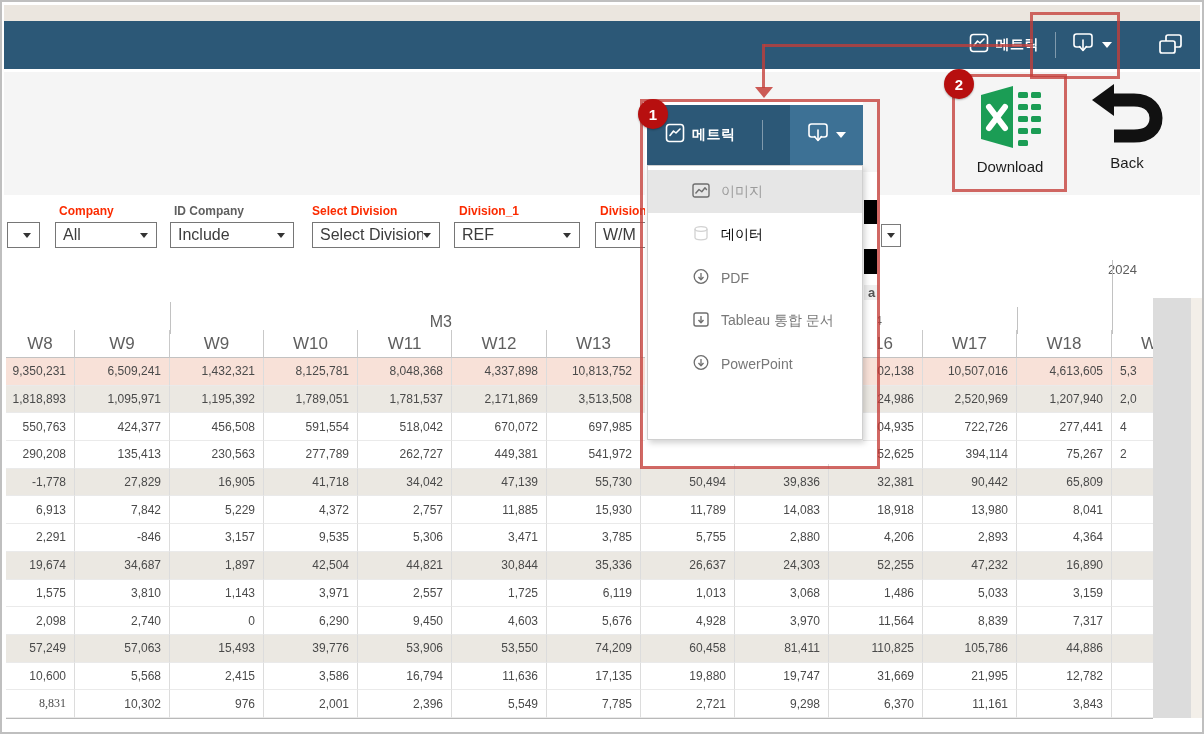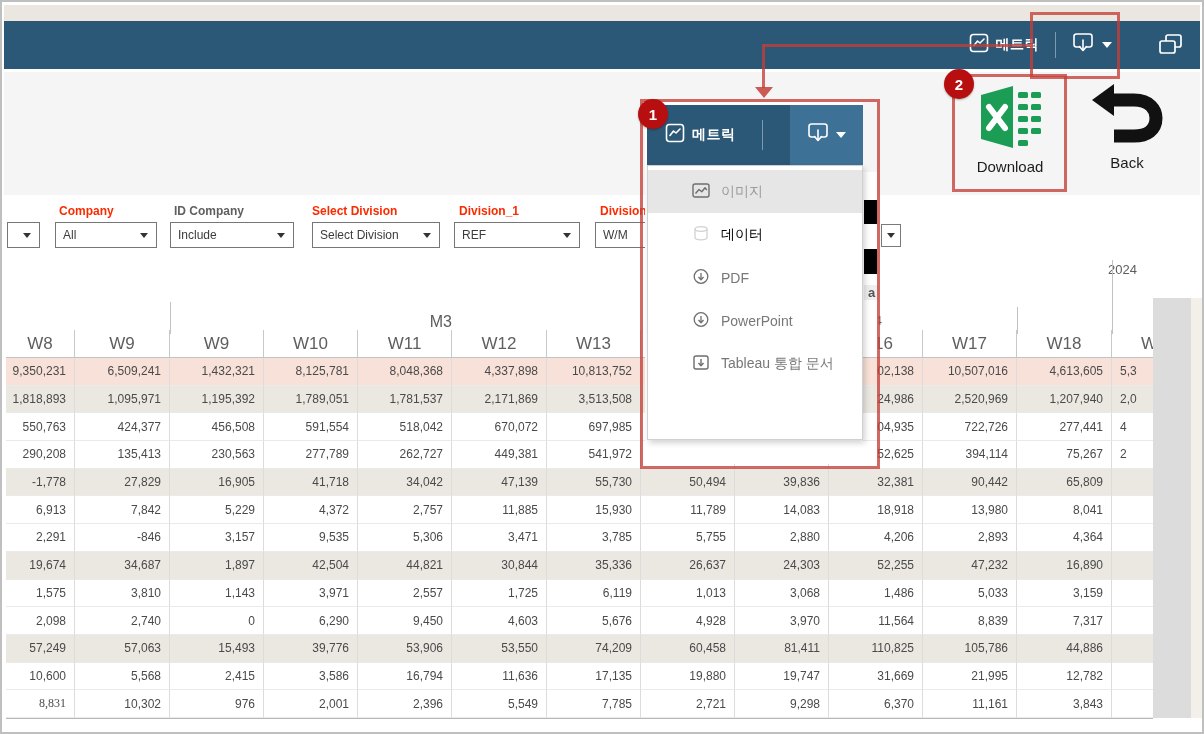--- a/index.html
+++ b/index.html
@@ -26,21 +26,21 @@
 
   
   #dl-area { left:952px; top:80px; width:112px; height:104px; text-align:center; }
   #dl-label,#back-label { font-size:15px; color:#1c1c1c; }
   #back-area { left:1082px; top:80px; width:86px; height:104px; text-align:center; }
 
   
   .f-label { position:absolute; top:202px; font-size:12px; font-weight:bold; }
   .f-box { position:absolute; top:220px; height:26px; background:#fff;
            border:1px solid #767676; display:flex; align-items:center; }
-  .f-box .val { font-size:12px; color:#3c3c3c; padding-left:7px; flex:1; text-align:left;
+  .f-box .val { font-size:16px; color:#3c3c3c; padding-left:7px; flex:1; text-align:left;
                 white-space:nowrap; overflow:hidden; }
   .f-box .fcaret { width:0; height:0; border-left:4px solid transparent;
                    border-right:4px solid transparent; border-top:5px solid #333;
                    margin-right:8px; }
 
   
   #grid { left:4px; top:328px; width:1200px; z-index:0; }
   .trow { display:flex; }
   .tcell { font-size:12px; color:#4a4a4a; text-align:right; padding-right:8px;
            border-right:1px solid #dcdcdc; overflow:hidden; white-space:nowrap;
@@ -468,33 +468,33 @@
         <div class="menu-item">
           <span style="color: rgb(110, 110, 110);"><svg width="18" height="17" viewBox="0 0 18 17">
               <circle cx="9" cy="8.5" r="6.8" fill="none" stroke="currentColor" stroke-width="1.3"></circle>
               <line x1="9" y1="5" x2="9" y2="11" stroke="currentColor" stroke-width="1.3"></line>
               <path d="M6.5 9 L9 11.8 L11.5 9" fill="none" stroke="currentColor" stroke-width="1.3" stroke-linejoin="round"></path>
             </svg></span>
           <span class="mi-label">PDF</span>
         </div>
         <div class="menu-item">
           <span style="color: rgb(110, 110, 110);"><svg width="18" height="17" viewBox="0 0 18 17">
+              <rect x="2" y="2" width="14" height="13" rx="2" fill="none" stroke="currentColor" stroke-width="1.4"></rect>
+              <line x1="9" y1="5" x2="9" y2="11" stroke="currentColor" stroke-width="1.4"></line>
+              <path d="M6.5 9 L9 11.8 L11.5 9" fill="none" stroke="currentColor" stroke-width="1.4" stroke-linejoin="round"></path>
+            </svg></span>
+          <span class="mi-label">Tableau 통합 문서</span>
+        </div>
+        <div class="menu-item">
+          <span style="color: rgb(110, 110, 110);"><svg width="18" height="17" viewBox="0 0 18 17">
               <circle cx="9" cy="8.5" r="6.8" fill="none" stroke="currentColor" stroke-width="1.3"></circle>
               <line x1="9" y1="5" x2="9" y2="11" stroke="currentColor" stroke-width="1.3"></line>
               <path d="M6.5 9 L9 11.8 L11.5 9" fill="none" stroke="currentColor" stroke-width="1.3" stroke-linejoin="round"></path>
             </svg></span>
           <span class="mi-label">PowerPoint</span>
-        </div>
-        <div class="menu-item">
-          <span style="color: rgb(110, 110, 110);"><svg width="18" height="17" viewBox="0 0 18 17">
-              <rect x="2" y="2" width="14" height="13" rx="2" fill="none" stroke="currentColor" stroke-width="1.4"></rect>
-              <line x1="9" y1="5" x2="9" y2="11" stroke="currentColor" stroke-width="1.4"></line>
-              <path d="M6.5 9 L9 11.8 L11.5 9" fill="none" stroke="currentColor" stroke-width="1.4" stroke-linejoin="round"></path>
-            </svg></span>
-          <span class="mi-label">Tableau 통합 문서</span>
         </div>
       </div>
   </div>
 
   <div class="red-rect" style="left:1028px; top:10px; width:90px; height:67px;"></div>
   <div class="red-rect" style="left:638px; top:97px; width:240px; height:370px;"></div>
   <div class="red-rect" style="left:950px; top:72px; width:115px; height:118px;"></div>
   <div id="conn-h" class="abs"></div>
   <div id="conn-v" class="abs"></div>
   <div id="conn-arrow" class="abs"></div>

